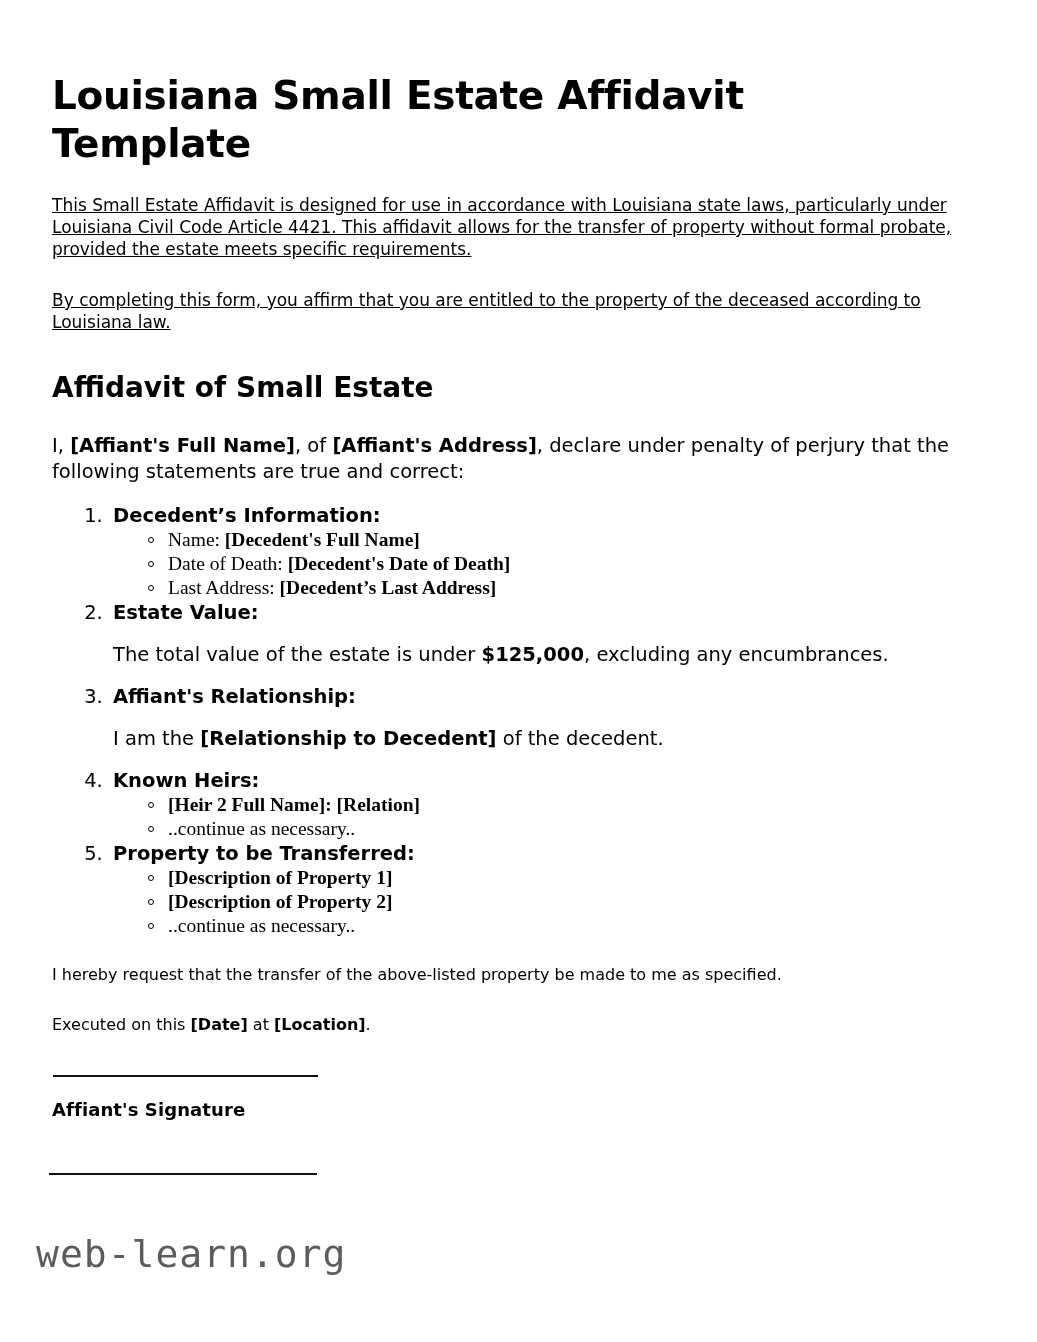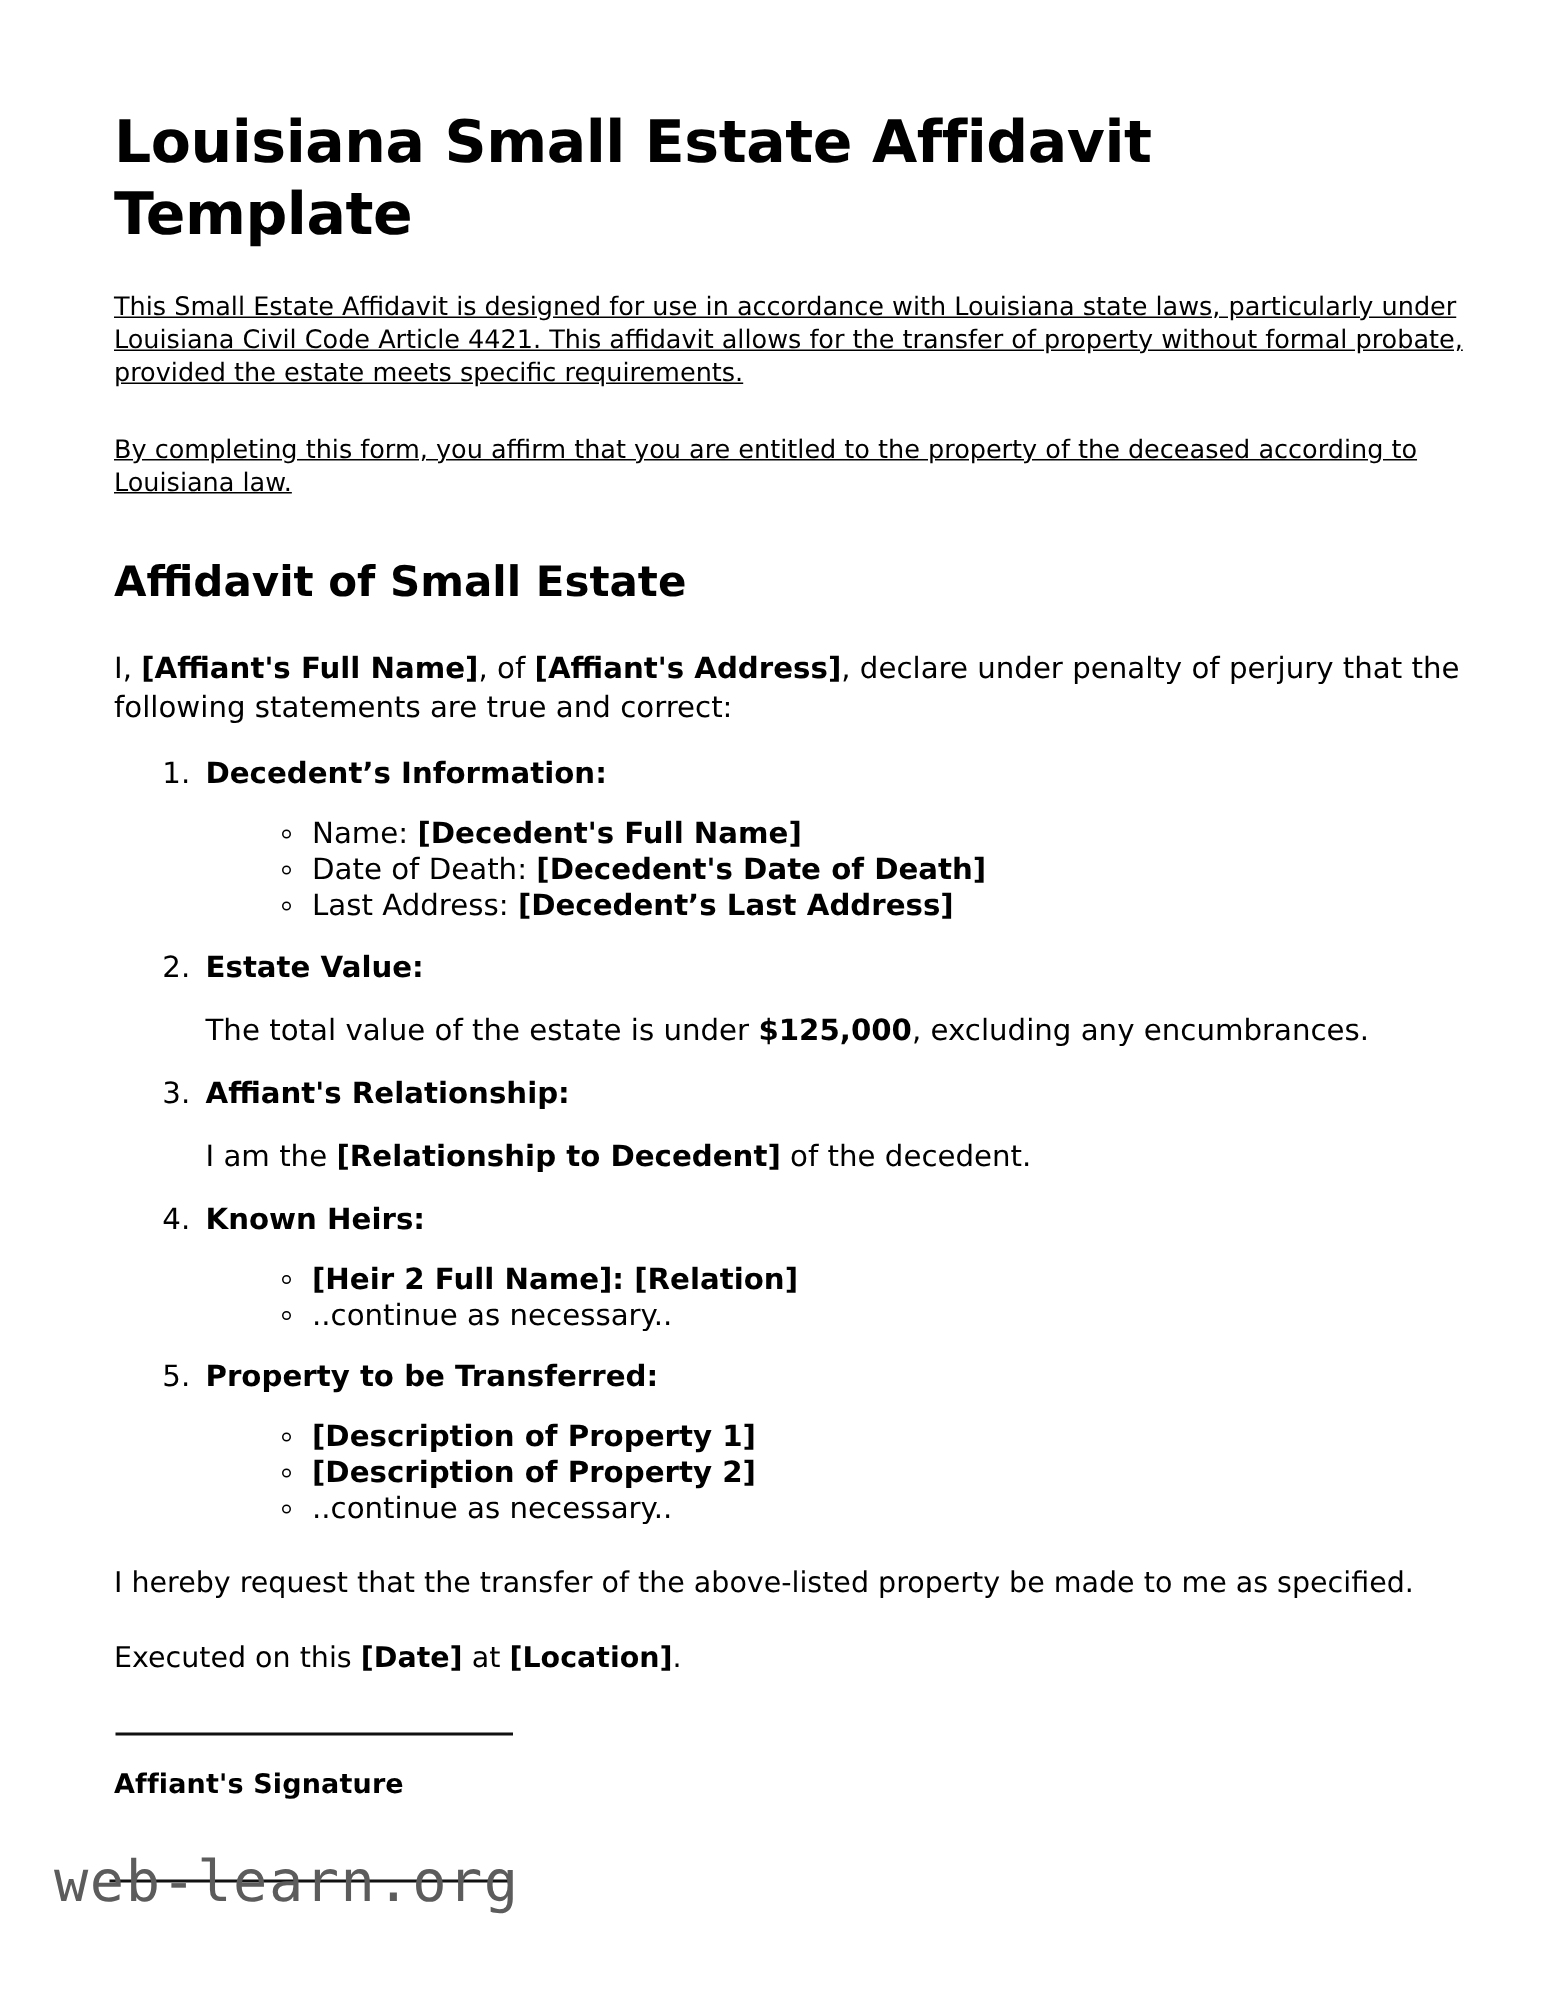--- a/index.html
+++ b/index.html
@@ -14,21 +14,21 @@
     overflow: hidden;
     font-family: "DejaVu Sans", sans-serif;
     color: #000000;
     -webkit-font-smoothing: antialiased;
   }
   .page {
     position: relative;
     width: 1037px;
     height: 1342px;
     box-sizing: border-box;
-    padding: 60px 60px 0 76px;
+    padding: 60px 60px 0 52px;
   }
   h1.doc-title {
     font-size: 39px;
     line-height: 48px;
     font-weight: bold;
     letter-spacing: -0.3px;
     margin: 12px 0 0 0;
     max-width: 780px;
   }
   p.para {
@@ -61,22 +61,23 @@
   }
   ol.main-list > li {
     margin: 0;
     padding-left: 4px;
   }
   ol.main-list > li > .li-head {
     font-weight: bold;
   }
   ul.sub-list {
     list-style: none;
-    margin: 16px;
+    margin: 0;
     padding-left: 33px;
+    font-family: Liberation Serif, serif;
   }
   ul.sub-list > li {
     position: relative;
     padding-left: 22px;
     line-height: 24px;
     margin: 0;
   }
   ul.sub-list > li::before {
     content: "";
     position: absolute;
@@ -92,21 +93,21 @@
     font-size: 19.5px;
     line-height: 26px;
     margin: 17px 0 16px 0;
     font-weight: normal;
   }
   .inner-para.after {
     margin-bottom: 8px;
   }
   b, strong { font-weight: bold; }
   p.closing {
-    font-size: 19px;
+    font-size: 16px;
     line-height: 26px;
     margin: 24px 0 0 0;
     max-width: 880px;
   }
   .sig-line-1 {
     width: 265px;
     height: 0;
     border-top: 2.5px solid #111;
     margin: 37px 0 0 1px;
   }

